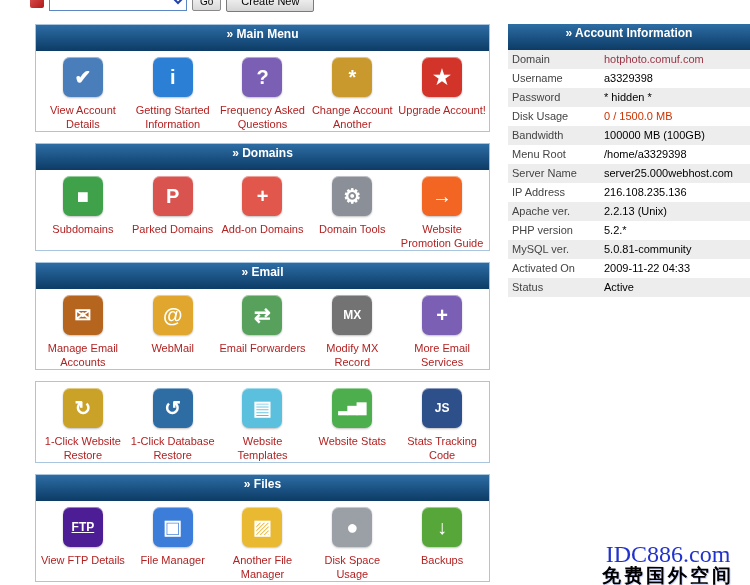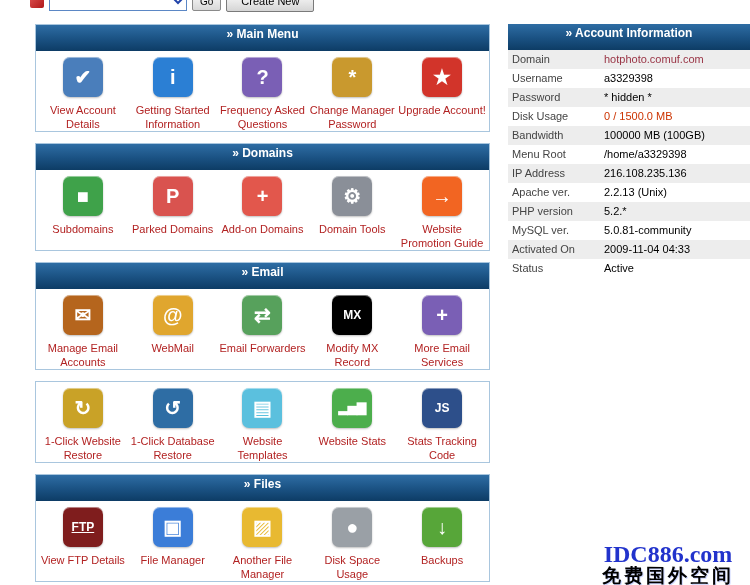--- a/index.html
+++ b/index.html
@@ -32,21 +32,21 @@
   .account-col{position:absolute;left:508px;top:24px;width:242px;}
   .acct-row{display:flex;height:19px;line-height:19px;padding-left:4px;}
   .acct-row:nth-child(even){background:#ededed;}
   .acct-lbl{width:92px;color:#444;flex-shrink:0;}
   .acct-val{color:#000;white-space:nowrap;}
   .val-domain{color:#993344;text-align:center;}
   .val-usage{color:#cc3300;}
 
   
   .watermark{position:absolute;left:588px;top:542px;width:160px;text-align:center;pointer-events:none;}
-  .wm-line1{font-family:"Liberation Serif",serif;font-size:24px;font-weight:bold;color:#2233cc;line-height:24px;}
+  .wm-line1{font-family:"Liberation Serif",serif;font-size:24px;font-weight:normal;color:#2233cc;line-height:24px;}
   .wm-line2{font-size:19px;font-weight:bold;color:#000000;letter-spacing:3px;line-height:20px;
     text-shadow:1px 1px 0 #cdd6ff;}
 </style>
 </head>
 <body>
 
 <div class="page">
 
   <div class="topbar">
     <span class="app-icon"></span>
@@ -67,21 +67,21 @@
         <div class="item">
           <span class="icon" style="background: rgb(43, 127, 212);">i</span>
           <span class="item-label">Getting Started Information</span>
         </div>
         <div class="item">
           <span class="icon" style="background: rgb(122, 95, 181);">?</span>
           <span class="item-label">Frequency Asked Questions</span>
         </div>
         <div class="item">
           <span class="icon" style="background: rgb(201, 153, 46);">*</span>
-          <span class="item-label">Change Manager Password</span>
+          <span class="item-label">Change Account Another</span>
         </div>
         <div class="item">
           <span class="icon" style="background: rgb(210, 52, 42);">★</span>
           <span class="item-label">Upgrade Account!</span>
         </div>
       </div>
     </div>
 
     <div class="section">
       <div class="section-header">» Domains</div>
@@ -118,21 +118,21 @@
         </div>
         <div class="item">
           <span class="icon" style="background: rgb(224, 166, 46);">@</span>
           <span class="item-label">WebMail</span>
         </div>
         <div class="item">
           <span class="icon" style="background: rgb(87, 161, 92);">⇄</span>
           <span class="item-label">Email Forwarders</span>
         </div>
         <div class="item">
-          <span class="icon icon-sm" style="background: #000000;">MX</span>
+          <span class="icon icon-sm" style="background: #737373;">MX</span>
           <span class="item-label">Modify MX Record</span>
         </div>
         <div class="item">
           <span class="icon" style="background: rgb(122, 95, 181);">+</span>
           <span class="item-label">More Email Services</span>
         </div>
       </div>
     </div>
 
     <div class="section">
@@ -157,21 +157,21 @@
           <span class="icon icon-sm" style="background: rgb(45, 79, 138);">JS</span>
           <span class="item-label">Stats Tracking Code</span>
         </div>
       </div>
     </div>
 
     <div class="section">
       <div class="section-header">» Files</div>
       <div class="items">
         <div class="item">
-          <span class="icon icon-sm" style="background: #7f1d1d; text-decoration: underline;">FTP</span>
+          <span class="icon icon-sm" style="background: #4c1d95; text-decoration: underline;">FTP</span>
           <span class="item-label">View FTP Details</span>
         </div>
         <div class="item">
           <span class="icon" style="background: rgb(59, 125, 216);">▣</span>
           <span class="item-label">File Manager</span>
         </div>
         <div class="item">
           <span class="icon" style="background: rgb(232, 185, 49);">▨</span>
           <span class="item-label">Another File Manager</span>
         </div>
@@ -214,38 +214,42 @@
     </div>
     <div class="acct-row">
       <span class="acct-lbl">Bandwidth</span>
       <span class="acct-val">100000 MB (100GB)</span>
     </div>
     <div class="acct-row">
       <span class="acct-lbl">Menu Root</span>
       <span class="acct-val">/home/a3329398</span>
     </div>
     <div class="acct-row">
+      <span class="acct-lbl">Server Name</span>
+      <span class="acct-val">server25.000webhost.com</span>
+    </div>
+    <div class="acct-row">
       <span class="acct-lbl">IP Address</span>
       <span class="acct-val">216.108.235.136</span>
     </div>
     <div class="acct-row">
       <span class="acct-lbl">Apache ver.</span>
       <span class="acct-val">2.2.13 (Unix)</span>
     </div>
     <div class="acct-row">
       <span class="acct-lbl">PHP version</span>
       <span class="acct-val">5.2.*</span>
     </div>
     <div class="acct-row">
       <span class="acct-lbl">MySQL ver.</span>
       <span class="acct-val">5.0.81-community</span>
     </div>
     <div class="acct-row">
       <span class="acct-lbl">Activated On</span>
-      <span class="acct-val">2009-11-04 04:33</span>
+      <span class="acct-val">2009-11-22 04:33</span>
     </div>
     <div class="acct-row">
       <span class="acct-lbl">Status</span>
       <span class="acct-val">Active</span>
     </div>
   </div>
 
   <div class="watermark">
     <div class="wm-line1">IDC886.com</div>
     <div class="wm-line2">免费国外空间</div>

